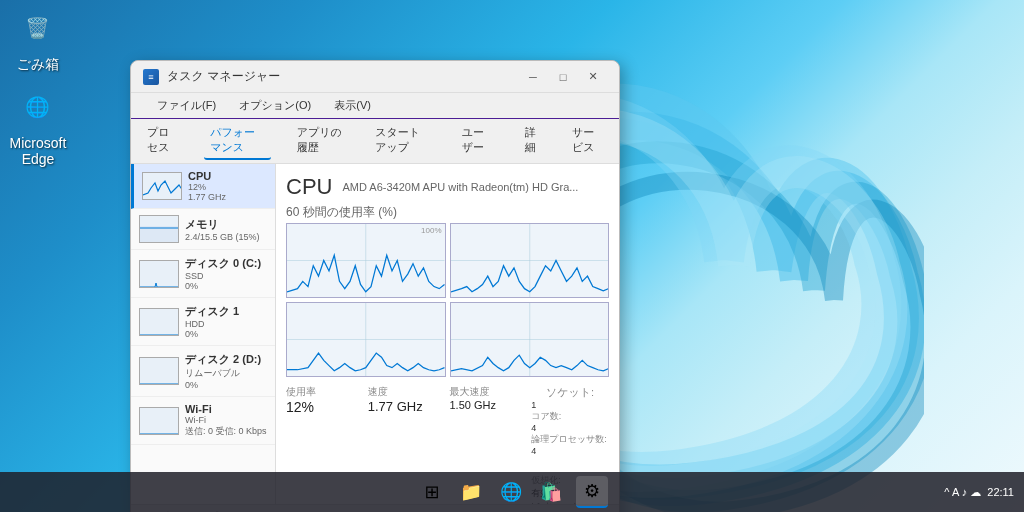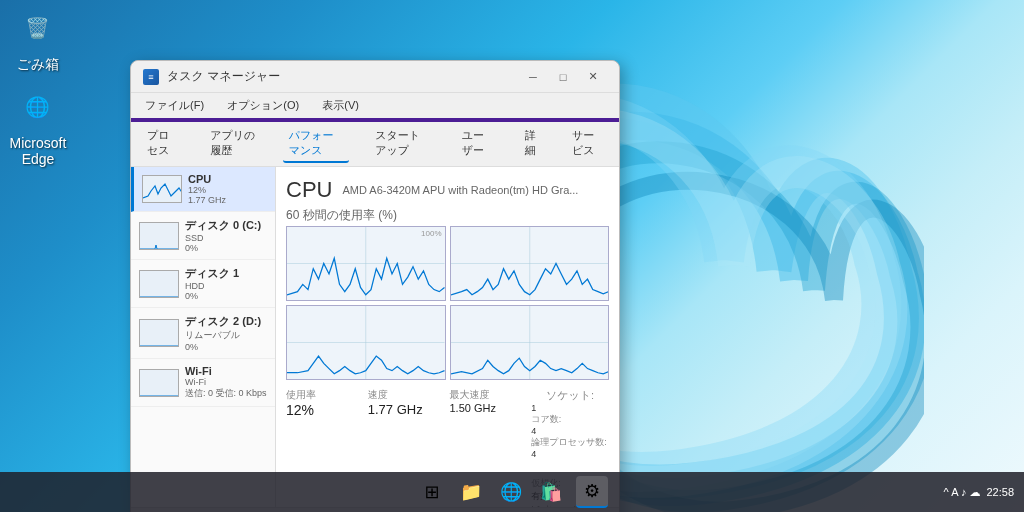--- a/index.html
+++ b/index.html
@@ -161,24 +161,24 @@
       align-items: center;
       justify-content: center;
       font-size: 11px;
       cursor: pointer;
       border-radius: 4px;
       color: #555;
     }
 
     .window-menubar {
       background: #f0f0f0;
-      padding: 3px 10px;
+      padding: 3px 22px;
       display: flex;
       gap: 15px;
-      border-bottom: 4px solid #4c1d95;
+      border-bottom: 1px solid #4c1d95;
     }
 
     .menu-item {
       font-size: 11px;
       color: #333;
       cursor: pointer;
       padding: 2px 4px;
       border-radius: 3px;
     }
 
@@ -391,22 +391,22 @@
   </div>
 
   <div class="window-menubar">
     <span class="menu-item">ファイル(F)</span>
     <span class="menu-item">オプション(O)</span>
     <span class="menu-item">表示(V)</span>
   </div>
 
   <div class="window-tabbar">
     <span class="tab-item">プロセス</span>
+    <span class="tab-item" style="border-bottom: 2px solid #0078d4; color:#0078d4;">パフォーマンス</span>
     <span class="tab-item">アプリの履歴</span>
-    <span class="tab-item" style="border-bottom: 2px solid #0078d4; color:#0078d4;">パフォーマンス</span>
     <span class="tab-item">スタートアップ</span>
     <span class="tab-item">ユーザー</span>
     <span class="tab-item">詳細</span>
     <span class="tab-item">サービス</span>
   </div>
 
   <div class="window-body">
 
     <div class="tm-sidebar">
 
@@ -416,20 +416,32 @@
             <polyline points="0,22 5,20 8,15 12,10 15,18 18,12 22,8 25,14 28,20 32,16 36,12 40,18" fill="none" stroke="#0078d4" stroke-width="1.2"></polyline>
           </svg>
         </div>
         <div class="sidebar-item-info">
           <div class="sidebar-item-name">CPU</div>
           <div class="sidebar-item-sub">12%</div>
           <div class="sidebar-item-sub">1.77 GHz</div>
         </div>
       </div>
 
+      <div class="sidebar-item">
+        <div class="sidebar-mini-chart">
+          <svg class="mini-chart-svg" viewBox="0 0 40 28">
+            <rect x="0" y="10" width="40" height="18" fill="#dde8f5"></rect>
+            <polyline points="0,12 10,12 10,12 40,12" fill="none" stroke="#0078d4" stroke-width="1"></polyline>
+          </svg>
+        </div>
+        <div class="sidebar-item-info">
+          <div class="sidebar-item-name">メモリ</div>
+          <div class="sidebar-item-sub">2.4/15.5 GB (15%)</div>
+        </div>
+      </div>
 
       <div class="sidebar-item">
         <div class="sidebar-mini-chart">
           <svg class="mini-chart-svg" viewBox="0 0 40 28">
             <polyline points="0,26 15,26 16,22 17,26 40,26" fill="none" stroke="#0078d4" stroke-width="1"></polyline>
           </svg>
         </div>
         <div class="sidebar-item-info">
           <div class="sidebar-item-name">ディスク 0 (C:)</div>
           <div class="sidebar-item-sub">SSD</div>
@@ -567,15 +579,15 @@
   <div style="width:80px;"></div>
   <div class="taskbar-center">
     <div class="taskbar-icon">⊞</div>
     <div class="taskbar-icon">📁</div>
     <div class="taskbar-icon">🌐</div>
     <div class="taskbar-icon">🛍️</div>
     <div class="taskbar-icon" style="background:rgba(255,255,255,0.15); border-bottom:2px solid #0078d4;">⚙</div>
   </div>
   <div class="taskbar-right">
     <span>^ A ♪ ☁</span>
-    <span>22:58</span>
+    <span>22:11</span>
   </div>
 </div>
 
 </body></html>

